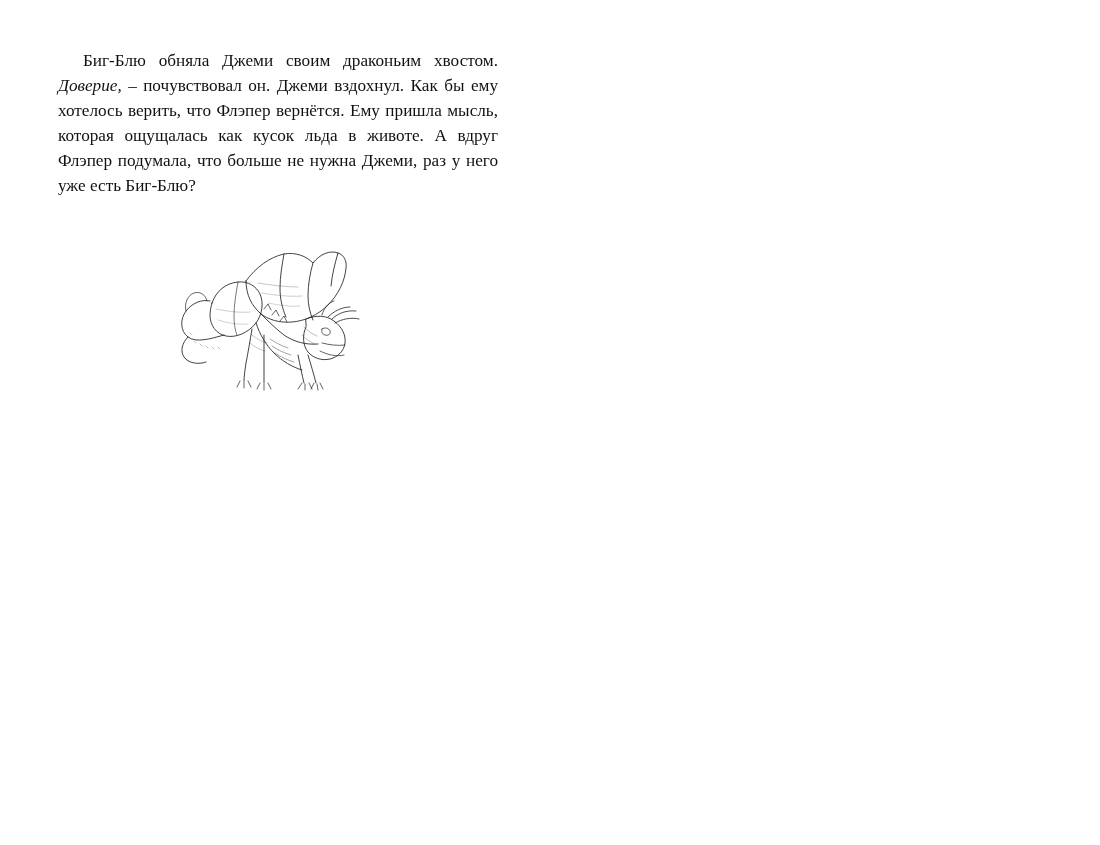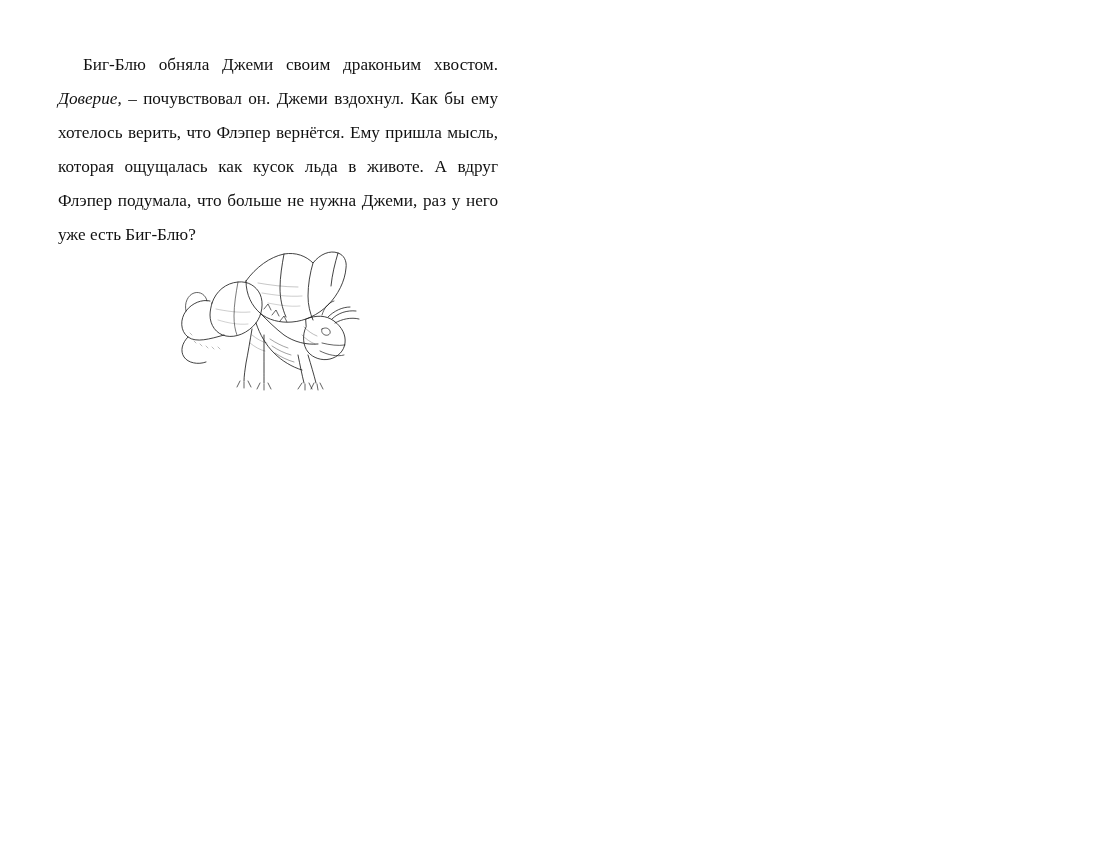--- a/index.html
+++ b/index.html
@@ -27,21 +27,21 @@
     height: 845px;
     background: #ffffff;
   }
   .page-left  { left: 0;    width: 550px; }
   .page-right { left: 550px; width: 550px; }
 
   
   .textblock {
     position: absolute;
     font-size: 17.2px;
-    line-height: 34px;
+    line-height: 25px;
     text-align: justify;
     text-justify: inter-word;
     color: #111111;
     -webkit-font-smoothing: antialiased;
   }
   .textblock p {
     margin: 0;
     text-indent: 1.45em;
   }
   .it { font-style: italic; }

